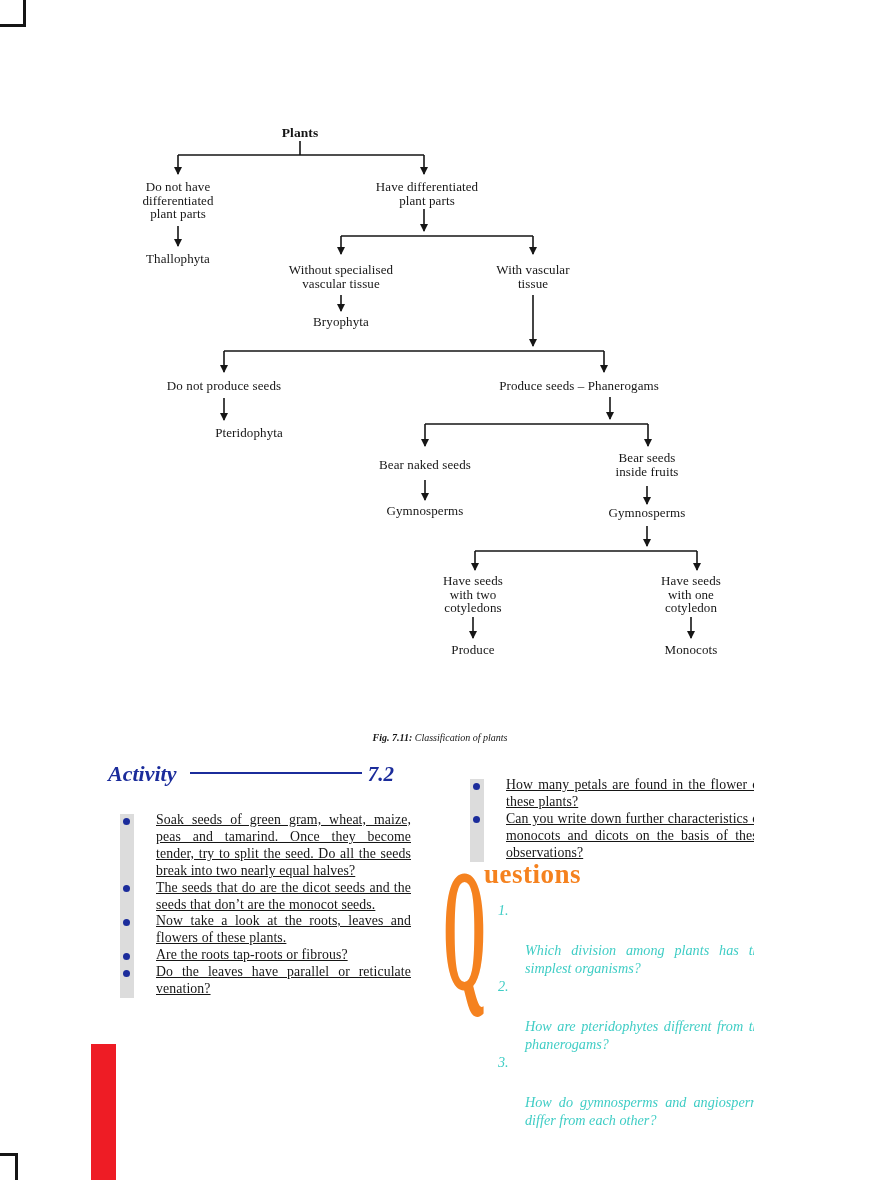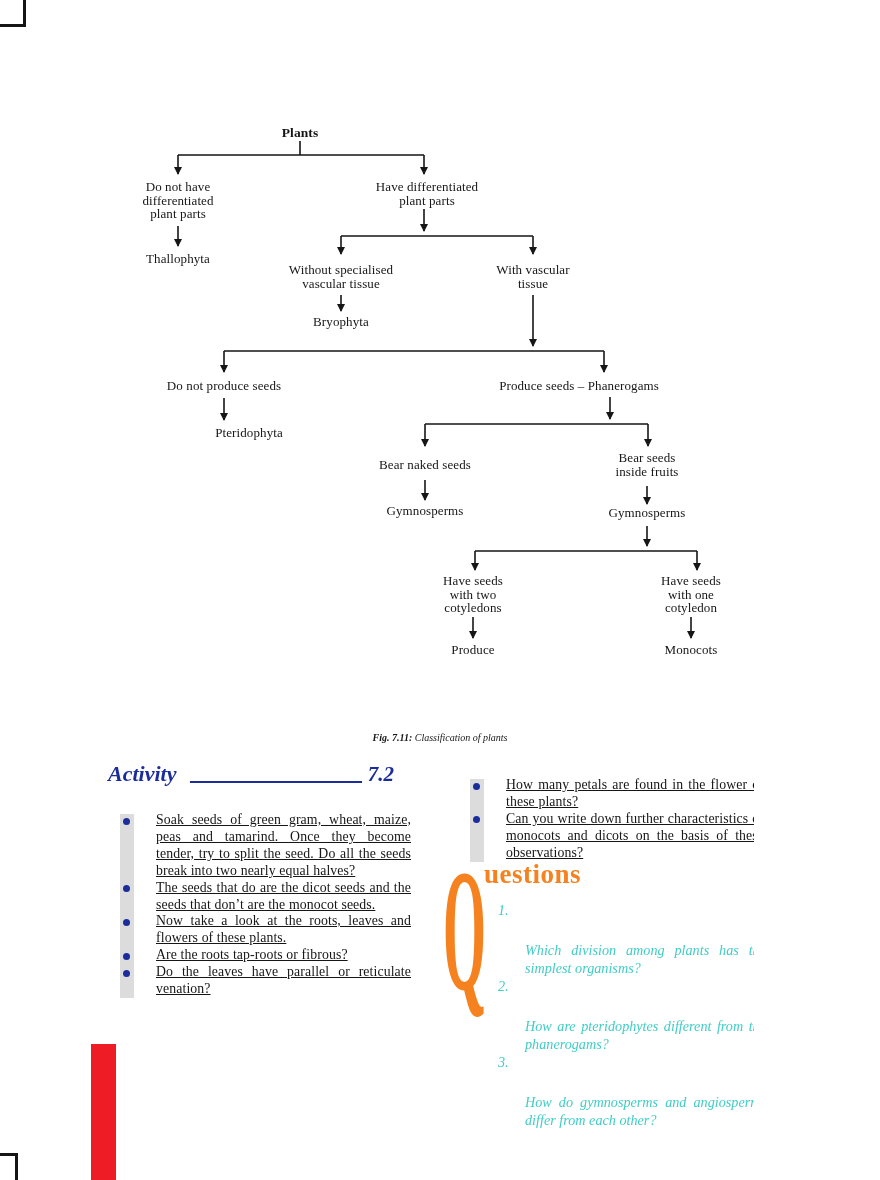--- a/index.html
+++ b/index.html
@@ -16,21 +16,21 @@
     white-space:pre-line;font-size:13px;line-height:13.5px;letter-spacing:.1px;
   }
   .fc-label.bold{font-weight:bold;font-size:13.5px;}
   .fig-caption{
     position:absolute;left:250px;top:705px;width:380px;text-align:center;
     font-size:10px;font-style:italic;margin-top:27px;
   }
   .fig-caption .fig-num{font-weight:bold;}
   
   .activity-header{
-    position:absolute;left:108px;top:762px;width:286px;display:flex;align-items:flex-end;
+    position:absolute;left:108px;top:762px;width:286px;display:flex;align-items:center;
     color:var(--activity_blue,#1b2c9b);font-style:italic;font-weight:bold;
   }
   .activity-header .t{font-size:22px;line-height:24px;}
   .activity-header .rule{flex:1;border-bottom:2.5px solid var(--activity_blue,#1b2c9b);margin:0 6px 3px 14px;}
   .activity-header .n{font-size:21px;line-height:23px;}
   .bullet-list{position:absolute;list-style:none;margin:13px;padding:0;text-decoration:underline;}
   .bullet-list .strip{position:absolute;left:2px;top:2px;bottom:0;width:14px;background:var(--strip_gray,#dcdcdc);}
   .bullet-list li{position:relative;display:flex;}
   .bullet-list .dot-cell{flex:0 0 38px;position:relative;}
   .bullet-list .dot{

